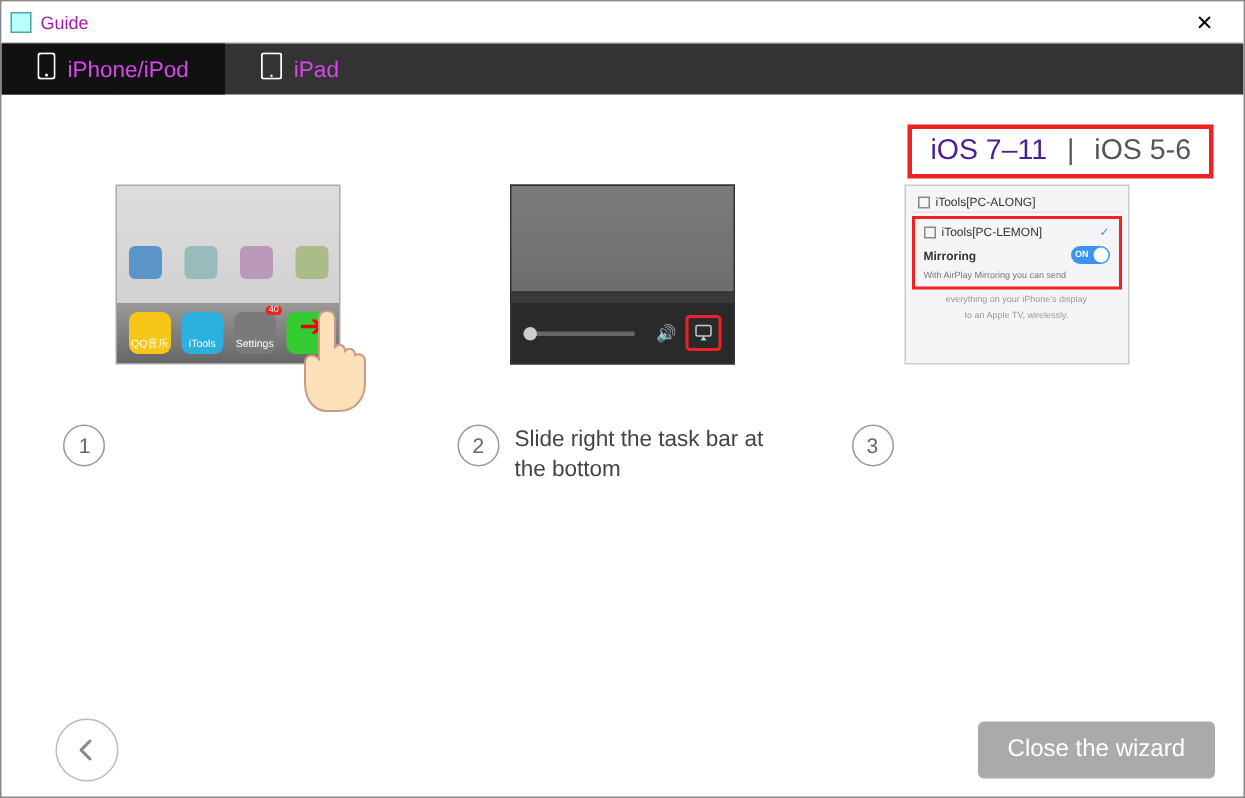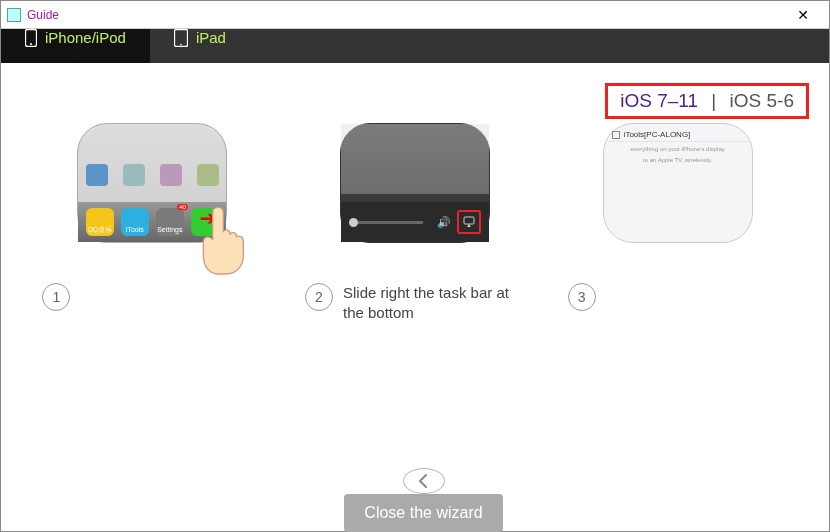--- a/index.html
+++ b/index.html
@@ -4,36 +4,36 @@
 <style>
 * { margin: 0; padding: 0; box-sizing: border-box; }
 body { font-family: "Segoe UI", Arial, sans-serif; background: #fff; width: 830px; height: 532px; overflow: hidden; border: 1px solid #888; }
 
 .titlebar { height: 28px; display: flex; align-items: center; padding: 0 6px; border-bottom: 1px solid #ccc; background: #fff; }
 .titlebar-icon { width: 14px; height: 14px; border: 1px solid #4aa; background: #bff; margin-right: 6px; }
 .titlebar-title { font-size: 12px; color: #a21caf; flex: 1; }
 .titlebar-close { width: 40px; height: 100%; display: flex; align-items: center; justify-content: center; font-size: 14px; cursor: pointer; }
 
 .tabs { height: 34px; background: #333; display: flex; align-items: center; }
-.tab { display: flex; height: 100%; padding: 0 24px; color: #bef264; font-size: 15px; cursor: pointer; position: relative; }
+.tab { display: flex; align-items: center; height: 100%; padding: 0 24px; color: #d946ef; font-size: 15px; cursor: pointer; position: relative; }
 .tab.active { background: #111; }
 .tab.active::after { content: ""; position: absolute; left: 50%; bottom: -7px; margin-left: -7px; border: 7px solid transparent; border-top-color: #111; }
 .tab-icon { margin-right: 8px; }
 
 .content { position: relative; height: calc(100% - 28px - 34px - 64px); padding: 10px 0 0 0; }
 
 .version-links { position: absolute; top: 20px; right: 20px; padding: 4px 12px; border: 3px solid #e22; font-size: 19px; }
 .version-links .active-link { color: #4c1d95; cursor: pointer; }
 .version-links .sep { color: #555; margin: 0 8px; }
 .version-links .link { color: #555; cursor: pointer; }
 
 .steps { display: flex; justify-content: space-around; padding: 50px 30px 0 30px; gap: 20px; }
 
 .step { width: 220px; }
-.step-img { width: 150px; height: 120px; margin: 0 auto 40px; position: relative; border-radius: 30px; }
+.step-img { width: 150px; height: 120px; margin: 0 auto 40px; position: relative; }
 
 .step-desc { display: flex; align-items: flex-start; gap: 10px; }
 .step-num { width: 28px; height: 28px; border: 1px solid #999; border-radius: 50%; display: flex; align-items: center; justify-content: center; font-size: 14px; color: #666; flex-shrink: 0; }
 .step-text { font-size: 15px; color: #444; line-height: 1.3; }
 
 
 .s1 { background: linear-gradient(#ddd, #ccc); border: 1px solid #aaa; }
 .s1-dock { position: absolute; bottom: 0; left: 0; right: 0; height: 40px; background: linear-gradient(#999,#666); display: flex; justify-content: space-around; align-items: center; padding: 4px; }
 .s1-dock .app { width: 28px; height: 28px; border-radius: 6px; font-size: 7px; color: #fff; text-align: center; padding-top: 18px; line-height: 1; }
 .s1-row { position: absolute; top: 40px; left: 0; right: 0; display: flex; justify-content: space-around; }
@@ -54,21 +54,21 @@
 .s3 { background: #f5f5f8; border: 1px solid #ccc; font-size: 8px; color: #333; padding: 4px; }
 .s3-row { display: flex; align-items: center; padding: 2px 4px; border-bottom: 1px solid #e5e5e5; }
 .s3-chk { width: 8px; height: 8px; border: 1px solid #888; margin-right: 4px; }
 .s3-box { border: 2px solid #e22; padding: 2px; margin-top: 2px; }
 .s3-mir { display: flex; justify-content: space-between; align-items: center; padding: 3px 4px; font-weight: bold; }
 .s3-toggle { width: 26px; height: 12px; background: #3b95f0; border-radius: 6px; position: relative; color: #fff; font-size: 6px; text-align: left; padding-left: 3px; line-height: 12px; }
 .s3-toggle::after { content: ""; position: absolute; right: 1px; top: 1px; width: 10px; height: 10px; background: #fff; border-radius: 50%; }
 .s3-note { font-size: 6px; color: #777; padding: 2px 4px; }
 .s3-foot { font-size: 6px; color: #999; text-align: center; margin-top: 4px; line-height: 1.2; }
 
-.footer { position: absolute; bottom: 0; left: 17px; right: 0; height: 64px; display: flex; align-items: center; justify-content: space-between; padding: 0 20px; flex-direction: column; }
+.footer { position: absolute; bottom: 0; left: 17px; right: 0; height: 64px; display: flex; align-items: center; justify-content: space-between; padding: 0 20px; }
 .back-btn { width: 42px; height: 42px; border: 1px solid #bbb; border-radius: 50%; display: flex; align-items: center; justify-content: center; cursor: pointer; background: #fff; }
 .back-btn svg { width: 16px; height: 16px; }
 .close-wiz { background: #aaa; color: #fff; border: none; padding: 10px 20px; font-size: 16px; border-radius: 4px; cursor: pointer; }
 </style>
 </head>
 <body>
 
 <div class="titlebar">
   <div class="titlebar-icon"></div>
   <div class="titlebar-title">Guide</div>
@@ -149,20 +149,32 @@
         <div class="step-text">Slide right the task bar at the bottom</div>
       </div>
     </div>
 
     <div class="step">
       <div class="step-img s3">
         <div class="s3-row">
             <div class="s3-chk"></div>
             <span>iTools[PC-ALONG]</span>
           </div>
+        <div class="s3-box">
+          <div class="s3-row" style="border:none">
+              <div class="s3-chk"></div>
+              <span>iTools[PC-LEMON]</span>
+              <span style="margin-left:auto;color:#3b95f0">✓</span>
+            </div>
+          <div class="s3-mir">
+            <span>Mirroring</span>
+            <div class="s3-toggle">ON</div>
+          </div>
+          <div class="s3-note">With AirPlay Mirroring you can send</div>
+        </div>
         <div class="s3-foot">everything on your iPhone's display</div>
         <div class="s3-foot">to an Apple TV, wirelessly.</div>
       </div>
       <div class="step-desc">
         <div class="step-num">3</div>
       </div>
     </div>
 
   </div>
 </div>

